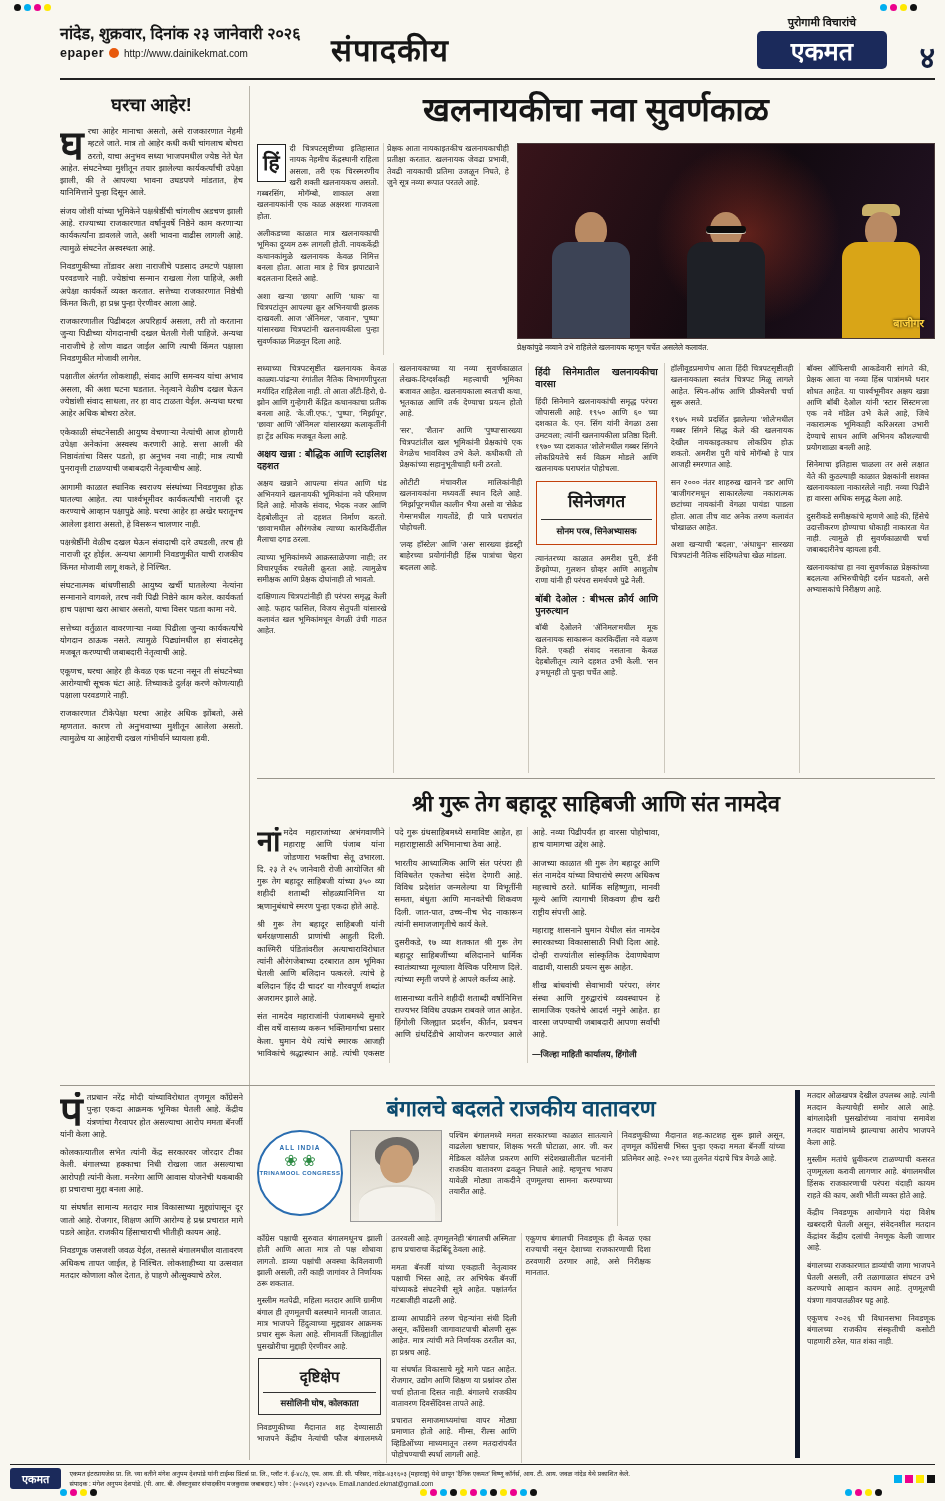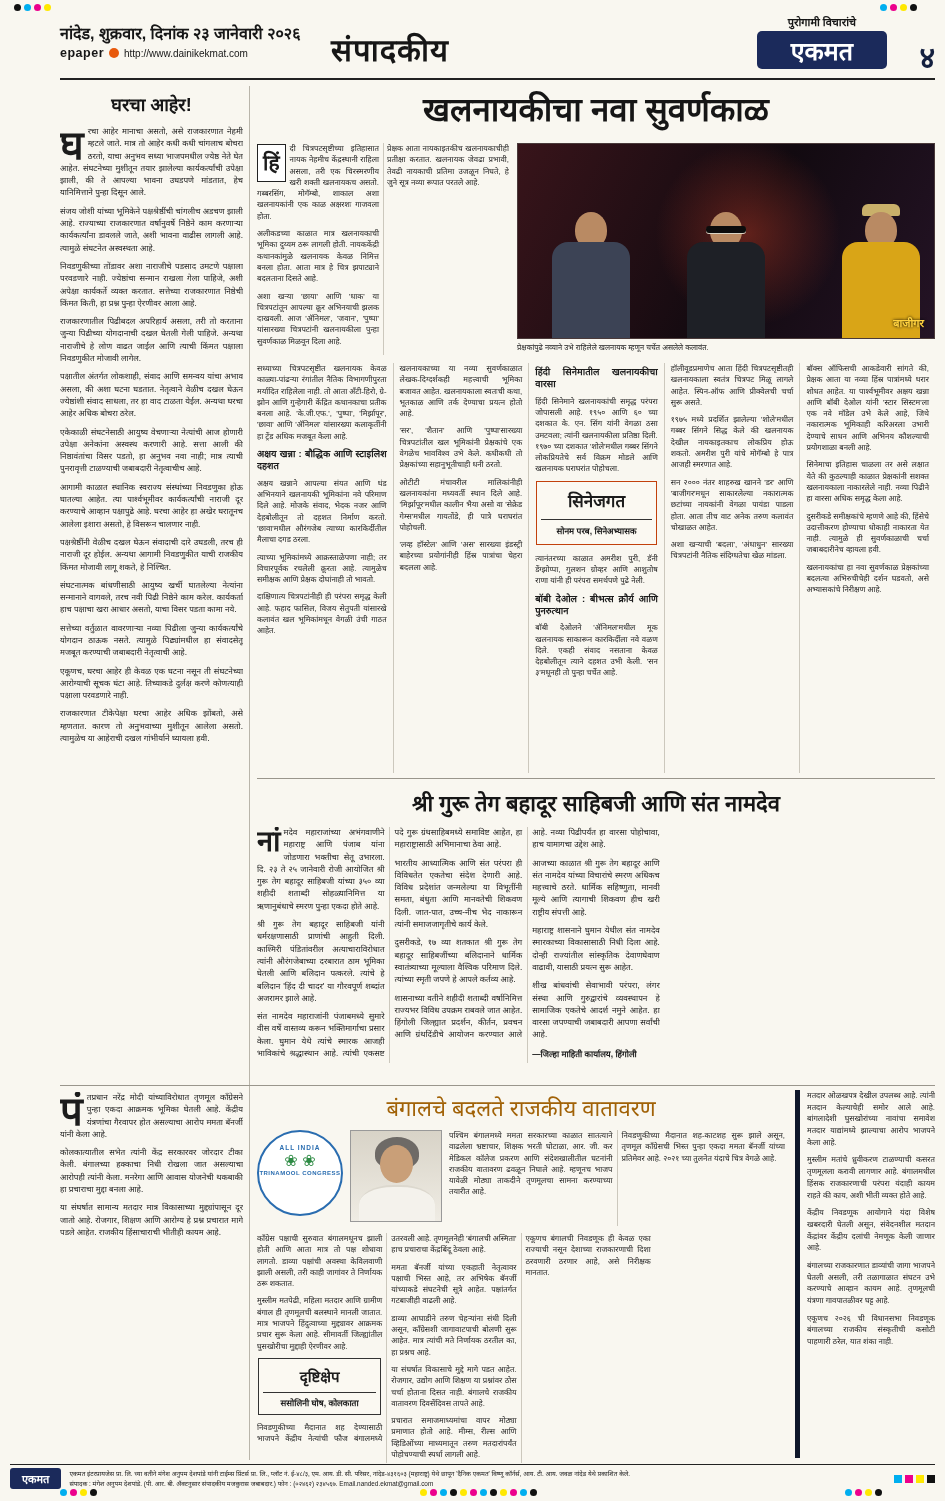--- a/index.html
+++ b/index.html
@@ -69,21 +69,21 @@
   .art-guru { position:absolute; left:257px; top:778px; width:678px; border-top:1px solid #9a968c; }
   .guru-title { font-size:22px; font-weight:bold; text-align:center; padding:8px 0 10px; }
   .guru-body { height:236px; overflow:hidden; column-count:5; column-gap:10px; column-fill:auto; column-rule:1px solid #ccc8bd; font-size:8.2px; line-height:1.5; }
   .dropcap2 { float:left; font-size:29px; font-weight:bold; line-height:.9; margin:1px 3px 0 0; }
   .guru-credit { font-weight:bold; text-align:left; font-size:8.4px; }
 
   .hrule-mid { position:absolute; left:60px; top:1085px; width:875px; border-top:1px solid #9a968c; }
 
   
   .art-bengal { position:absolute; left:257px; top:1090px; width:528px; }
-  .bengal-title { font-size:22px; font-weight:normal; color:#a16207; text-align:center; padding:2px 0 8px; }
+  .bengal-title { font-size:22px; font-weight:bold; color:#0c4a6e; text-align:center; padding:2px 0 8px; }
   .bengal-top { display:flex; gap:7px; height:96px; }
   .tmc-logo { width:86px; height:86px; border-radius:50%; border:2px solid #2a6db0; background:#fff; text-align:center; flex:none; overflow:hidden; }
   .tmc-top { font-size:6.5px; font-weight:bold; color:#2a6db0; margin-top:12px; letter-spacing:1px; }
   .tmc-flowers { font-size:16px; color:#2e8b44; line-height:1.2; }
   .tmc-bottom { font-size:6px; font-weight:bold; color:#2a6db0; letter-spacing:.5px; }
   .mamata { width:92px; height:92px; flex:none; position:relative; background:linear-gradient(#d8d3c7,#efece4); border:1px solid #999; overflow:hidden; }
   .m-hair { position:absolute; top:6px; left:24px; width:44px; height:32px; border-radius:50% 50% 40% 40%; background:#6e6a66; }
   .m-face { position:absolute; top:14px; left:29px; width:33px; height:38px; border-radius:50%; background:#c99f78; }
   .m-body { position:absolute; bottom:-6px; left:8px; width:76px; height:42px; border-radius:45% 45% 0 0; background:#f4f2ec; border-top:2px solid #dcd8ce; }
   .bengal-top-text { flex:1; height:96px; overflow:hidden; column-count:2; column-gap:9px; column-fill:auto; column-rule:1px solid #ccc8bd; font-size:7.8px; line-height:1.45; }
@@ -284,20 +284,21 @@
     <p>मुस्लीम मतांचे ध्रुवीकरण टाळण्याची कसरत तृणमूलला करावी लागणार आहे. बंगालमधील हिंसक राजकारणाची परंपरा यंदाही कायम राहते की काय, अशी भीती व्यक्त होते आहे.</p>
     <p>केंद्रीय निवडणूक आयोगाने यंदा विशेष खबरदारी घेतली असून, संवेदनशील मतदान केंद्रांवर केंद्रीय दलांची नेमणूक केली जाणार आहे.</p>
     <p>बंगालच्या राजकारणात डाव्यांची जागा भाजपने घेतली असली, तरी तळागाळात संघटन उभे करण्याचे आव्हान कायम आहे. तृणमूलची यंत्रणा गावपातळीवर घट्ट आहे.</p>
     <p>एकूणच २०२६ ची विधानसभा निवडणूक बंगालच्या राजकीय संस्कृतीची कसोटी पाहणारी ठरेल, यात शंका नाही.</p>
   </div>
 
   <div class="art-pandit bt">
     <p><span class="dropcap">पं</span><span>तप्रधान नरेंद्र मोदी यांच्याविरोधात तृणमूल काँग्रेसने पुन्हा एकदा आक्रमक भूमिका घेतली आहे. केंद्रीय यंत्रणांचा गैरवापर होत असल्याचा आरोप ममता बॅनर्जी यांनी केला आहे.</span></p>
     <p>कोलकात्यातील सभेत त्यांनी केंद्र सरकारवर जोरदार टीका केली. बंगालच्या हक्काचा निधी रोखला जात असल्याचा आरोपही त्यांनी केला. मनरेगा आणि आवास योजनेची थकबाकी हा प्रचाराचा मुद्दा बनला आहे.</p>
     <p>या संघर्षात सामान्य मतदार मात्र विकासाच्या मुद्द्यांपासून दूर जातो आहे. रोजगार, शिक्षण आणि आरोग्य हे प्रश्न प्रचारात मागे पडले आहेत. राजकीय हिंसाचाराची भीतीही कायम आहे.</p>
+    <p>निवडणूक जसजशी जवळ येईल, तसतसे बंगालमधील वातावरण अधिकच तापत जाईल, हे निश्चित. लोकशाहीच्या या उत्सवात मतदार कोणाला कौल देतात, हे पाहणे औत्सुक्याचे ठरेल.</p>
   </div>
 
   <div class="footer">
     <div class="footer-brand">एकमत</div>
     <div class="footer-text">
       <div>एकमत इंटरप्रायजेस प्रा. लि. च्या वतीने मंगेश अनुपम देशपांडे यांनी टाईम्स प्रिंटर्स प्रा. लि., प्लॉट नं. ई-४८/३, एम. आय. डी. सी. परिसर, नांदेड-४३१६०३ (महाराष्ट्र) येथे छापून 'दैनिक एकमत' विष्णू कॉर्नर्स, आय. टी. आय. जवळ नांदेड येथे प्रकाशित केले.</div>
       <div>संपादक : मंगेश अनुपम देशपांडे. (पी. आर. बी. ॲक्टनुसार संपादकीय मजकुरास जबाबदार.) फोन : (०२४६२) २३४५६७. Email.nanded.ekmat@gmail.com</div>
     </div>
     <div class="footer-sq">
         <span class="sq c"></span>

